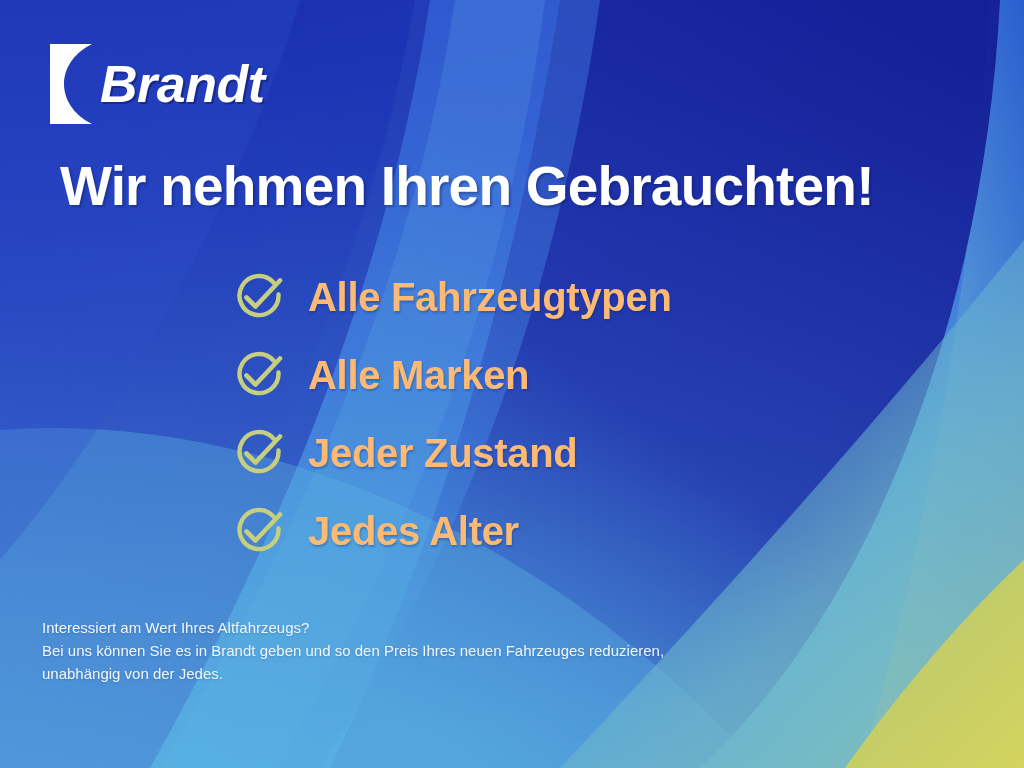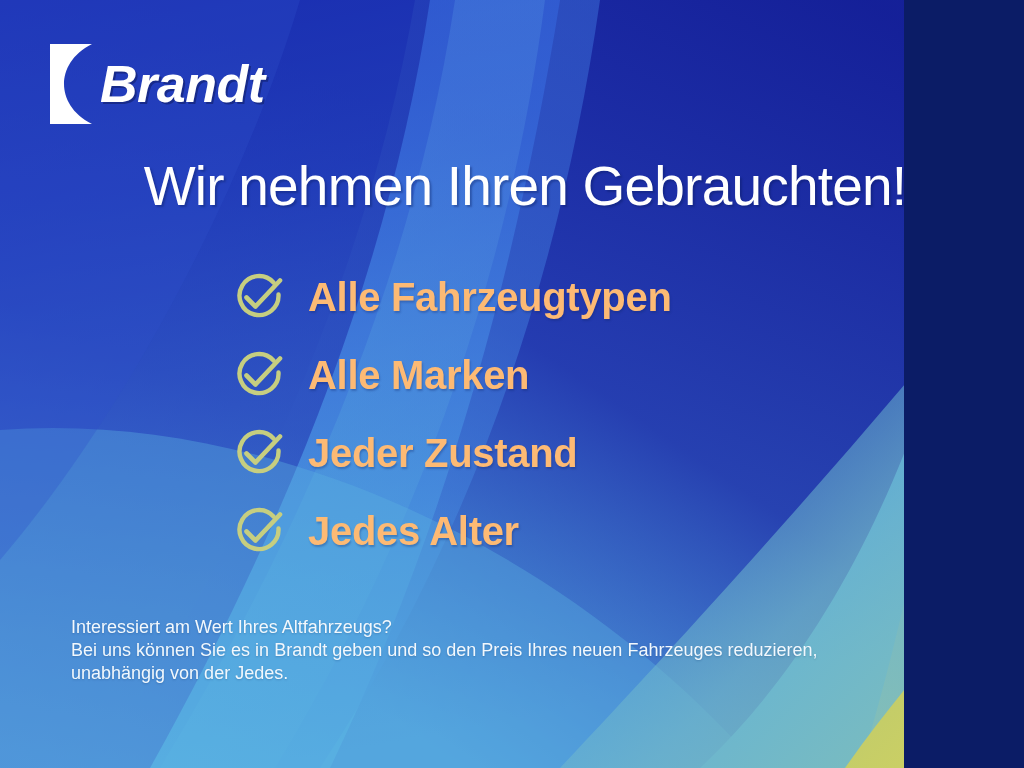--- a/index.html
+++ b/index.html
@@ -3,21 +3,21 @@
 <meta charset="utf-8">
 <title>Brandt — Wir nehmen Ihren Gebrauchten!</title>
 <style>
   html, body {
     margin: 0;
     padding: 0;
     background: #0b1c66;
   }
   #stage {
     position: relative;
-    width: 904px;
+    width: 1024px;
     height: 768px;
     overflow: hidden;
     font-family: "Liberation Sans", sans-serif;
     background: #1a35b5;
     user-select: none;
   }
 
   
   .bg-layer {
     position: absolute;
@@ -52,27 +52,26 @@
     white-space: nowrap;
   }
 
   
   .headline {
     position: absolute;
     left: 60px;
     top: 158px;
     width: 930px;
     font-size: 55px;
-    font-weight: 400;
+    font-weight: 700;
     color: #ffffff;
     letter-spacing: -0.8px;
     line-height: 1.05;
     white-space: nowrap;
     text-shadow: 2px 2px 2px rgba(10,25,90,.35);
-    text-align: center;
   }
 
   
   .benefits {
     position: absolute;
     left: 232px;
     top: 258px;
     width: 740px;
     list-style: none;
     margin: 0;
@@ -100,27 +99,26 @@
   }
 
   
   .footer-copy {
     position: absolute;
     left: 42px;
     top: 616px;
     width: 900px;
   }
   .footer-line {
-    font-size: 18px;
+    font-size: 15px;
     font-weight: 400;
     color: #f2f8fd;
     line-height: 23px;
     white-space: nowrap;
     text-shadow: 0 1px 2px rgba(20,60,110,.28);
-    margin-left: 29px;
   }
 </style>
 </head>
 <body>
 
 <div id="stage">
 
   <div class="bg-layer">
     <svg class="bg-svg" viewBox="0 0 1024 768" preserveAspectRatio="none">
       <defs>

